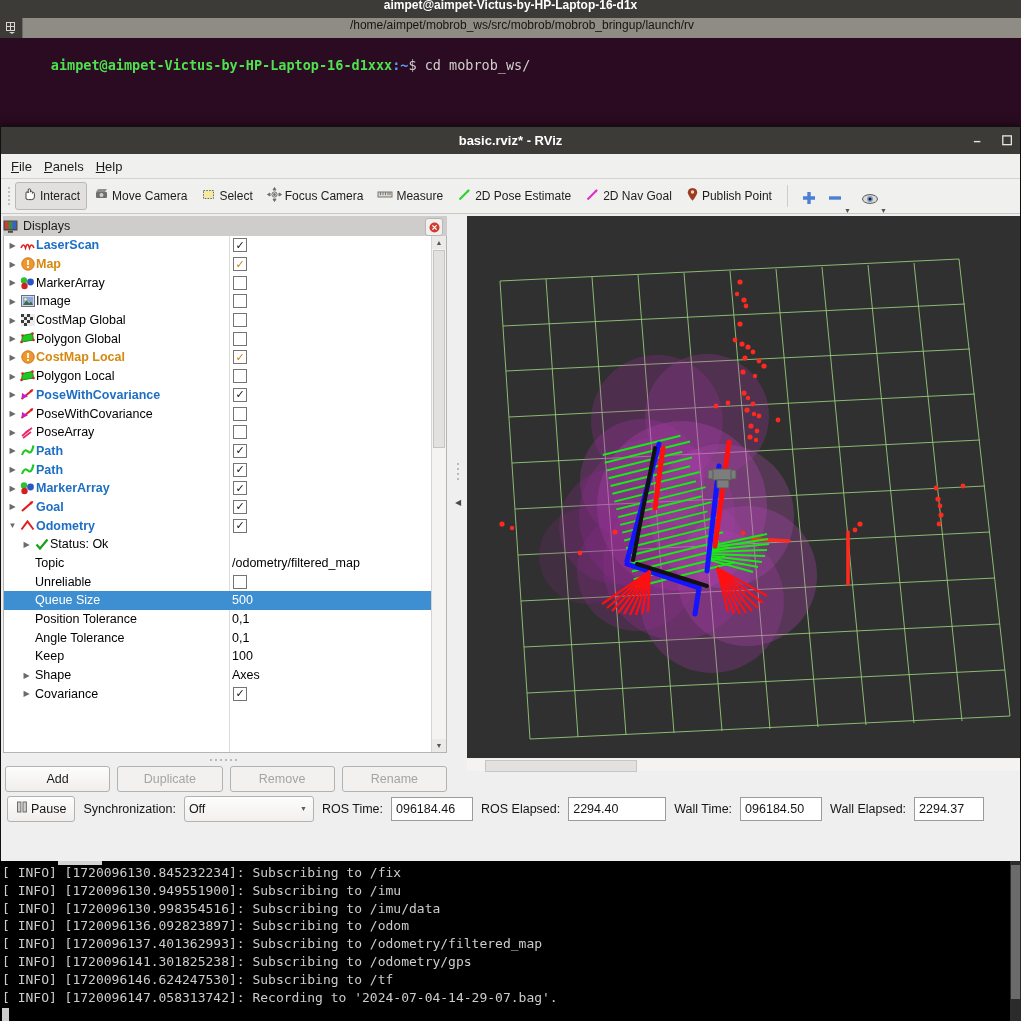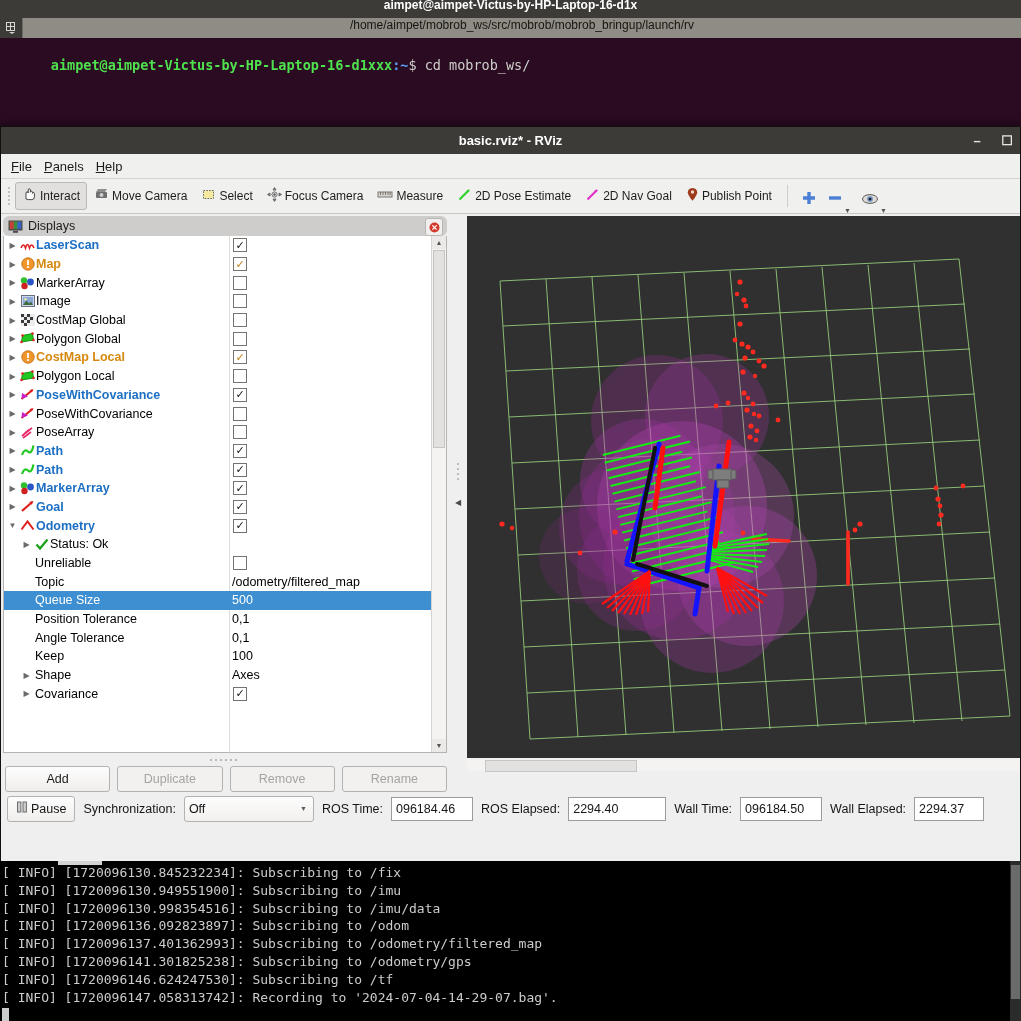--- a/index.html
+++ b/index.html
@@ -94,23 +94,22 @@
   .caretdown{font-size:7px;color:#555;margin-left:1px;position:relative;top:5px;}
 
   
   .panes{position:relative;height:648px;background:#efefef;}
   .displays{
     position:absolute;left:2px;top:2px;width:444px;height:537px;
     display:flex;flex-direction:column;
   }
   .pane-hdr{
     height:20px;background:#cfcdcb;display:flex;align-items:center;
-    padding-left:5px;font-size:12.5px;color:#1b1b1b;
+    font-size:12.5px;color:#1b1b1b;
     position:relative;
-    border-radius:6px;
   }
   .pane-hdr .hdr-x{
     position:absolute;right:4px;top:2px;width:16px;height:16px;
     border-radius:3px;background:#f2f0ee;border:1px solid #b9b7b5;
     display:flex;align-items:center;justify-content:center;
   }
   .tree{
     flex:1;background:#ffffff;border:1px solid #b6b4b2;border-top:none;
     position:relative;overflow:hidden;
   }
@@ -662,29 +661,29 @@
                   <svg width="14" height="13" viewBox="0 0 14 13">
                     <path d="M1.5 6.5 L5 10.5 L12.5 1.5" stroke="#18a018" stroke-width="2.2" fill="none"></path>
                   </svg>
                 </span>
                 <span class="tlabel">Status: Ok</span>
               </div>
               <div class="trow">
                 <span style="flex: 0 0 auto; width: 16px;"></span>
                 <span class="arrow"></span>
                 <span class="tico" style="width: 2px;"></span>
-                <span class="tlabel">Unreliable</span>
-                <span class="cbox"></span>
+                <span class="tlabel">Topic</span>
+                <span class="tvalue">/odometry/filtered_map</span>
               </div>
               <div class="trow">
                 <span style="flex: 0 0 auto; width: 16px;"></span>
                 <span class="arrow"></span>
                 <span class="tico" style="width: 2px;"></span>
-                <span class="tlabel">Topic</span>
-                <span class="tvalue">/odometry/filtered_map</span>
+                <span class="tlabel">Unreliable</span>
+                <span class="cbox"></span>
               </div>
               <div class="trow sel">
                 <span style="flex: 0 0 auto; width: 16px;"></span>
                 <span class="arrow" style="color: rgb(255, 255, 255);"></span>
                 <span class="tico" style="width: 2px;"></span>
                 <span class="tlabel">Queue Size</span>
                 <span class="tvalue">500</span>
               </div>
               <div class="trow">
                 <span style="flex: 0 0 auto; width: 16px;"></span>

